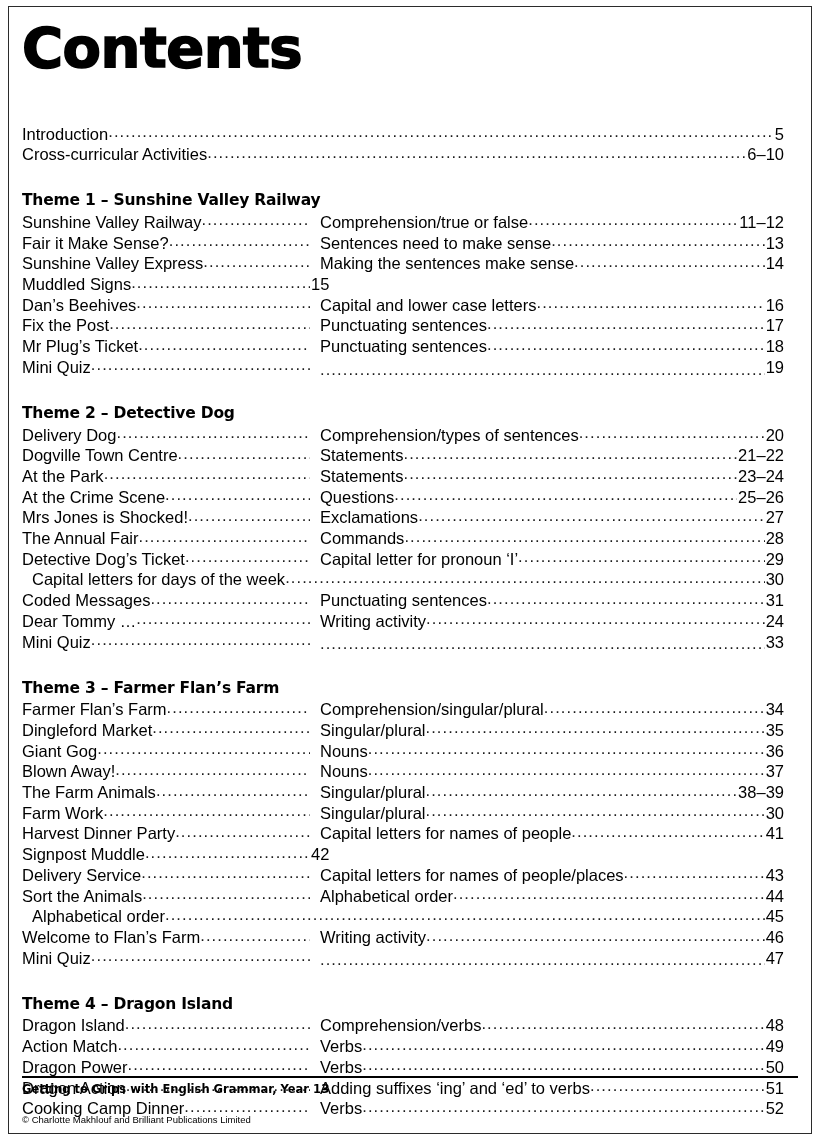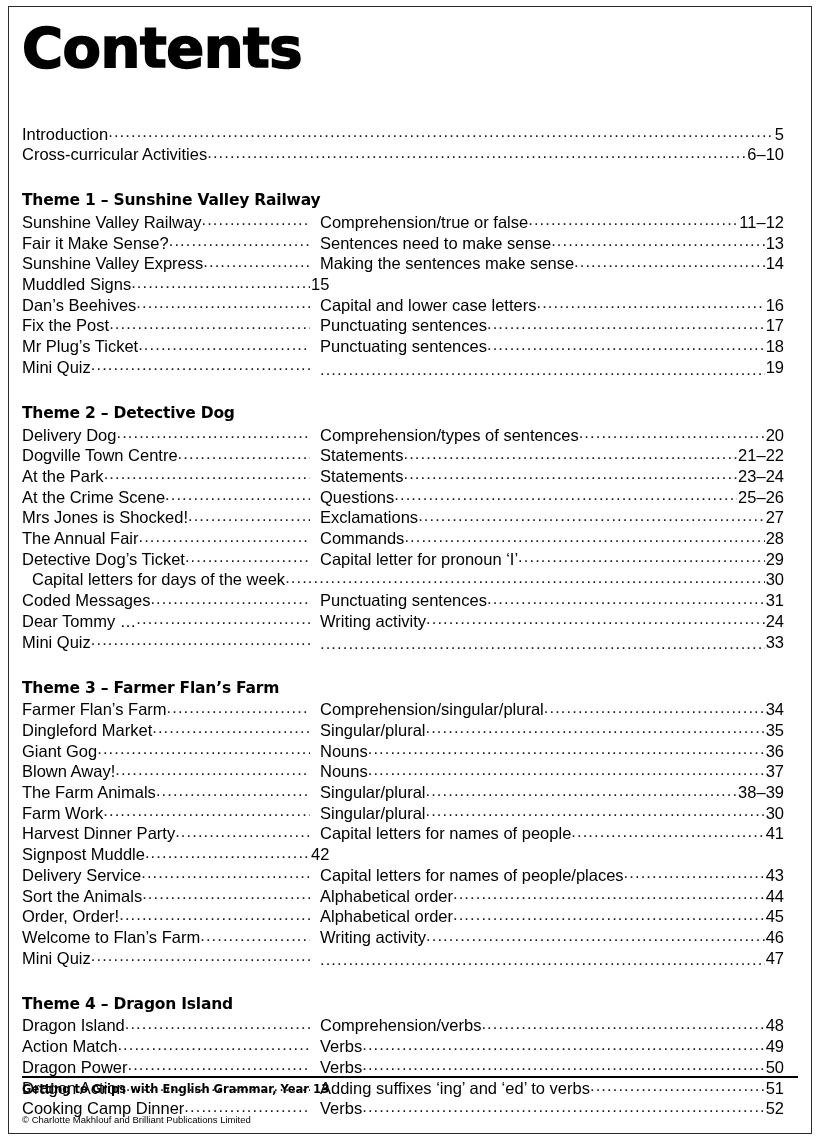--- a/index.html
+++ b/index.html
@@ -492,24 +492,20 @@
               <span>Sort the Animals</span>
               <span class="leader"></span>
             </span>
             <span class="col-desc">
               <span>Alphabetical order</span>
               <span class="leader"></span>
             </span>
             <span class="pages">44</span>
           </div>
           <div class="row">
-            <span class="col-title">
-              <span>Order, Order!</span>
-              <span class="leader"></span>
-            </span>
             <span class="col-desc">
               <span>Alphabetical order</span>
               <span class="leader"></span>
             </span>
             <span class="pages">45</span>
           </div>
           <div class="row">
             <span class="col-title">
               <span>Welcome to Flan’s Farm</span>
               <span class="leader"></span>

